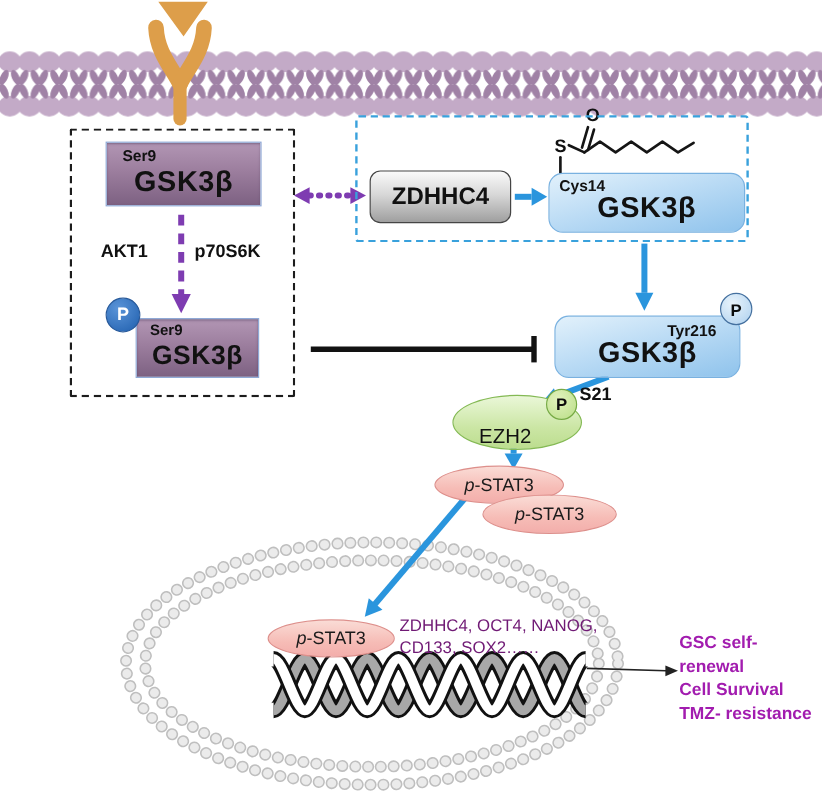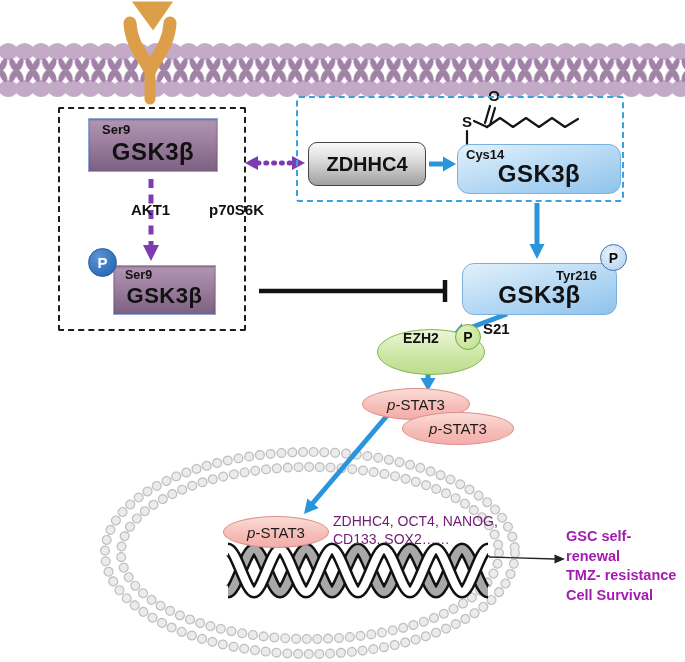--- a/index.html
+++ b/index.html
@@ -22,37 +22,37 @@
     background:linear-gradient(165deg,#e2f1fb 0%,#bcdcf5 45%,#8fc3ec 100%);
     border:1px solid #79b1e0;border-radius:12px;
   }
   .gray-box{
     background:linear-gradient(180deg,#fafafa 0%,#d8d8d8 45%,#9f9f9f 100%);
     border:1.5px solid #454545;border-radius:9px;
     display:flex;align-items:center;justify-content:center;
   }
   .gsk-name{position:absolute;left:0;right:0;text-align:center;font-weight:bold;font-size:24px;letter-spacing:.5px;}
   .site-lbl{position:absolute;font-weight:bold;font-size:13px;}
-  .kinase-lbl{position:absolute;font-weight:bold;font-size:15px;margin-left:47px;}
+  .kinase-lbl{position:absolute;font-weight:bold;font-size:15px;}
   
   .pcircle{
     border-radius:50%;display:flex;align-items:center;justify-content:center;
     font-weight:bold;box-sizing:border-box;
   }
   .p-blue-solid{width:29px;height:29px;font-size:15px;color:#fff;
     background:radial-gradient(circle at 35% 30%,#5a94d8,#2e6cb8 75%);border:1px solid #27599a;}
   .p-blue-light{width:27px;height:27px;font-size:14px;color:#0c0c0c;
     background:radial-gradient(circle at 38% 32%,#e8f3fb,#b9d7f1 80%);border:1.6px solid #44709f;}
   .p-green{width:26px;height:26px;font-size:14px;color:#0c0c0c;
     background:radial-gradient(circle at 38% 32%,#e1f2bd,#c2e292 80%);border:1.5px solid #76aa44;}
   
   .ezh2{
     border-radius:50%;background:linear-gradient(180deg,#eaf7d8 0%,#cbe6a4 60%,#bcdd8f 100%);
-    border:1.5px solid #84b954;display:flex;align-items:flex-start;justify-content:center;
-    font-weight:bold;font-size:14px;
+    border:1.5px solid #84b954;display:flex;align-items:flex-end;justify-content:center;
+    font-weight:normal;font-size:17px;
   }
   .stat{
     border-radius:50%;background:linear-gradient(180deg,#fadcd6 0%,#f6bcb6 60%,#f3aeab 100%);
     border:1.3px solid #dd8f8b;display:flex;align-items:center;justify-content:center;
     font-size:15px;font-weight:500;color:#1b1b1b;
   }
   .stat .it{font-style:italic;}
   .genes{font-size:14px;line-height:18px;color:#701a75;font-weight:400;}
   .outcomes{font-size:14.5px;line-height:19.5px;font-weight:bold;color:#a21caf;}
 </style>
@@ -192,17 +192,17 @@
       <span>-STAT3</span>
   </div>
 
   <div class="abs genes" style="left:333px;top:512px;width:200px">
     <div>ZDHHC4, OCT4, NANOG,</div>
     <div>CD133, SOX2……</div>
   </div>
 
   <div class="abs outcomes" style="left:566px;top:527px;width:119px">
     <div>GSC self-renewal</div>
+    <div>Cell Survival</div>
     <div>TMZ- resistance</div>
-    <div>Cell Survival</div>
   </div>
 
 </div>
 
 </body></html>

